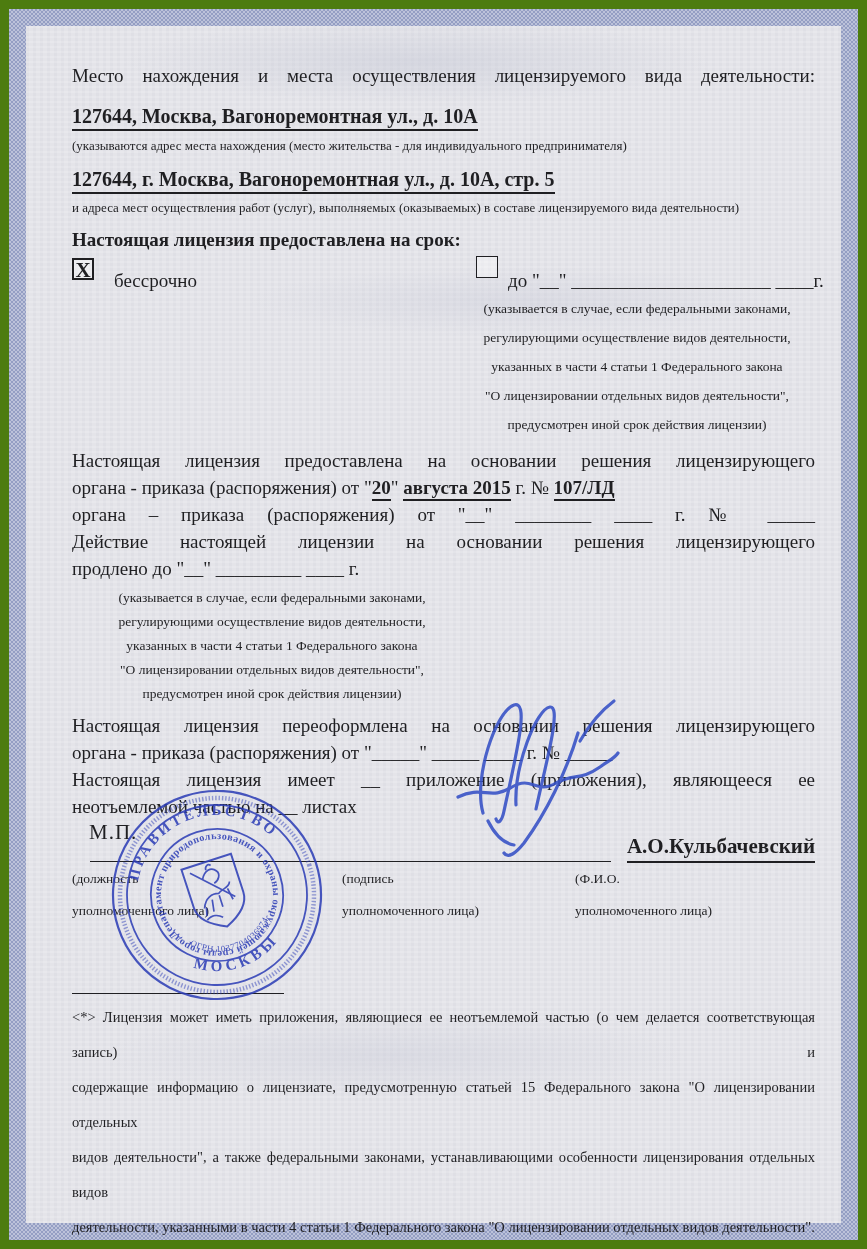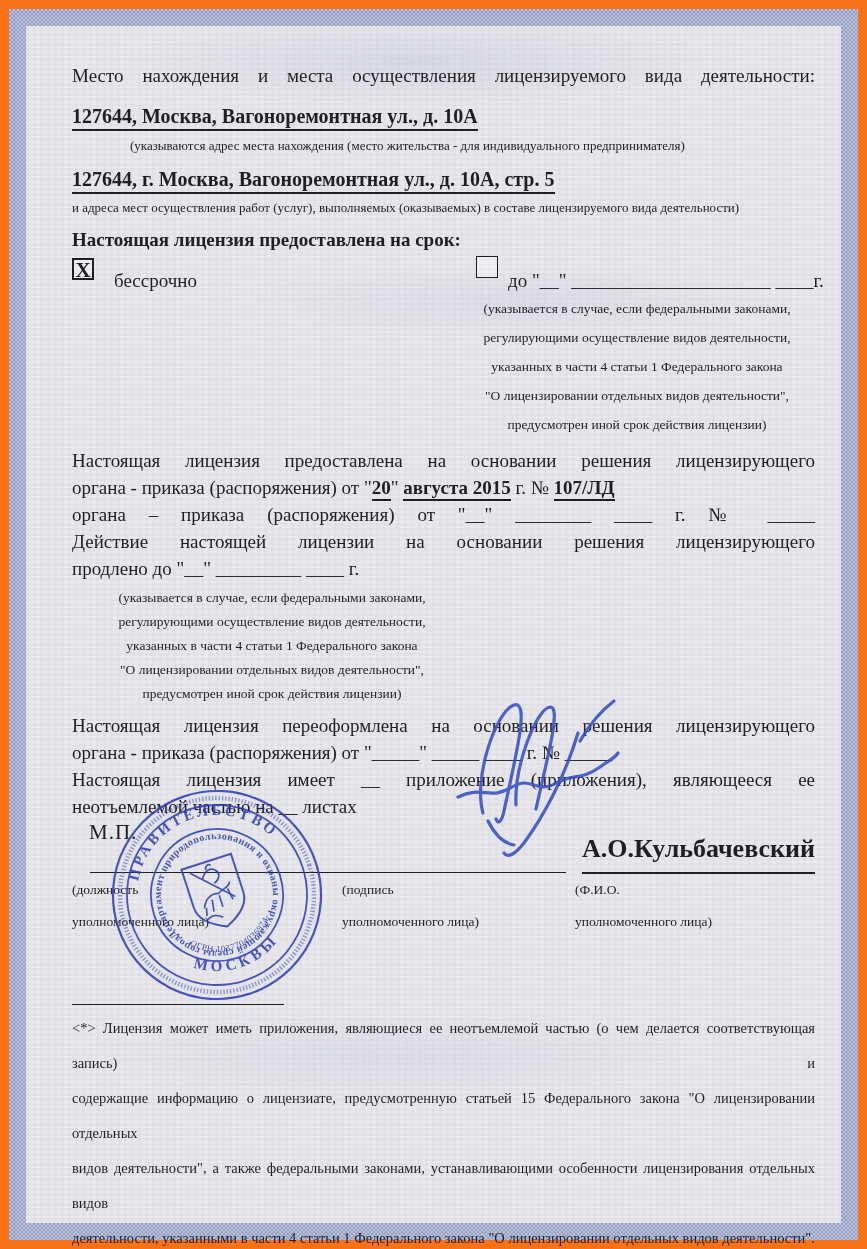--- a/index.html
+++ b/index.html
@@ -1,21 +1,21 @@
 <!DOCTYPE html>
 <html><head>
 <meta charset="utf-8">
 <style>
   * { margin: 0; padding: 0; box-sizing: border-box; }
   html, body { background: #ffffff; }
   .page {
     position: relative;
     width: 867px;
     height: 1249px;
-    background: #f97316;
+    background: #4d7c0f;
     font-family: "Liberation Serif", serif;
     color: #1f1f22;
     overflow: hidden;
   }
   
   .band {
     position: absolute;
     inset: 9px;
     background:
       repeating-conic-gradient(#949ec3 0% 25%, #bcc2da 0% 50%);
@@ -61,21 +61,21 @@
     text-align: center; line-height: 20px;
   }
   .cbox.empty { border-width: 1.5px; }
   .term-perpetual { position: absolute; left: 42px; top: 12px; font-size: 19px; }
   .term-until { position: absolute; left: 436px; top: 12px; font-size: 19px; white-space: nowrap; }
 
   
   .sign-row { display: flex; align-items: flex-end; margin-top: 14px; }
   .sign-post { font-size: 19.5px; font-weight: bold; border-bottom: 2px solid #1f1f22; padding-bottom: 2px; white-space: nowrap; }
   .sign-line { flex: 1; border-bottom: 1.5px solid #1f1f22; height: 24px; margin: 0 16px 1px 18px; }
-  .sign-fio { font-size: 26px; font-weight: bold; border-bottom: 2px solid #1f1f22; padding-bottom: 8px; white-space: nowrap; }
+  .sign-fio { font-size: 21px; font-weight: bold; border-bottom: 2px solid #1f1f22; padding-bottom: 2px; white-space: nowrap; }
   .sign-notes { display: flex; margin-top: 8px; font-size: 13.5px; }
   .sign-notes .col { text-align: left; }
   .sign-notes .c1 { width: 270px; }
   .sign-notes .c2 { flex: 1; }
   .sign-notes .c3 { width: 240px; }
   .sign-notes .l2 { margin-top: 16px; }
 
   .mp { position: absolute; left: 63px; top: 794px; font-size: 21px; letter-spacing: 1px; }
 
   .footnote-wrap { margin-top: 74px; }
@@ -89,21 +89,21 @@
 </head>
 <body>
 
 <div class="page">
   <div class="band"></div>
   <div class="paper">
     <div class="content">
 
       <div class="t19 jline">Место нахождения и места осуществления лицензируемого вида деятельности:</div>
       <div class="addr"><span class="uline">127644, Москва, Вагоноремонтная ул., д. 10А</span></div>
-      <div class="small" style="margin-top:6px; margin-left:58px;">(указываются адрес места нахождения (место жительства - для индивидуального предпринимателя)</div>
+      <div class="small" style="margin-top:6px; ">(указываются адрес места нахождения (место жительства - для индивидуального предпринимателя)</div>
       <div class="addr" style="margin-top:14px;"><span class="uline">127644, г. Москва, Вагоноремонтная ул., д. 10А, стр. 5</span></div>
       <div class="small" style="margin-top:5px;">и адреса мест осуществления работ (услуг), выполняемых (оказываемых) в составе лицензируемого вида деятельности)</div>
 
       <div class="t19" style="margin-top:10px;font-weight:bold;">Настоящая лицензия предоставлена на срок:</div>
       <div class="term-row">
         <div class="cbox" style="left:0; top:0;">X</div>
         <div class="term-perpetual">бессрочно</div>
         <div class="cbox empty" style="left:404px; top:-2px;"></div>
         <div class="term-until">до "__" _____________________ ____г.</div>
       </div>

